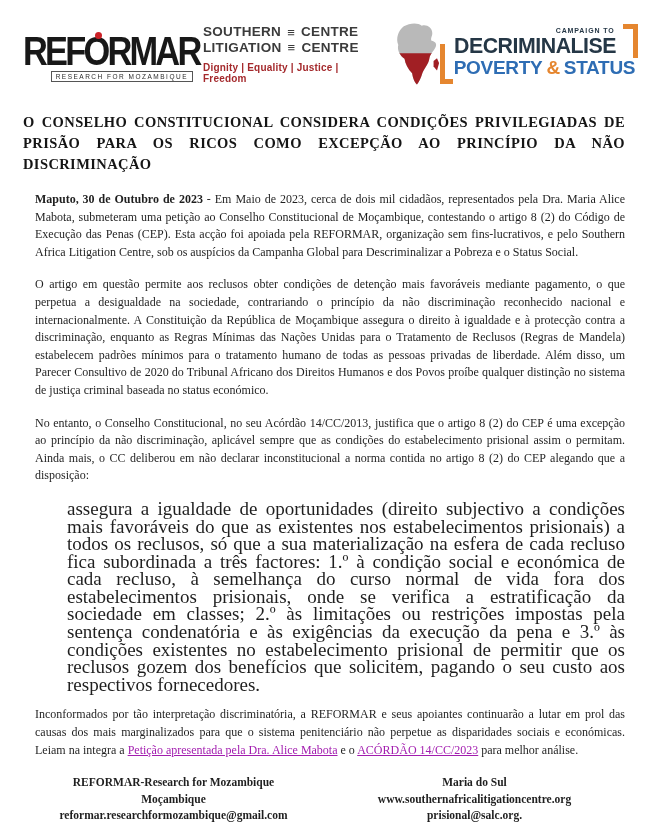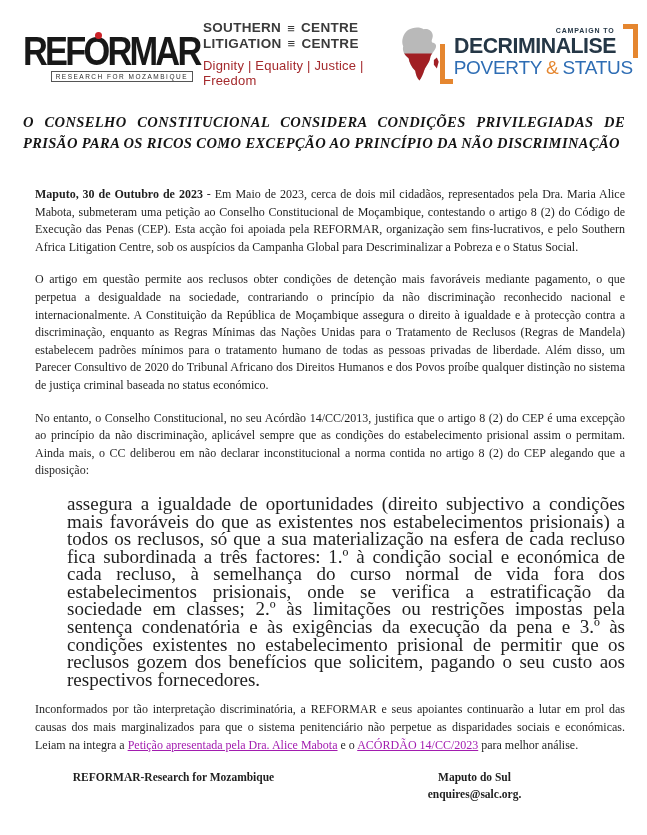--- a/index.html
+++ b/index.html
@@ -25,42 +25,42 @@
     font-family:"Liberation Sans", sans-serif;font-size:6.5px;letter-spacing:1.5px;color:#2b2b2b;
     border:1px solid #555;padding:1px 4px;width:max-content;margin:1px 10px 0 auto;white-space:nowrap;
   }
 
   
   .logo-salc{display:flex;align-items:center;gap:25px;}
   .salc-text{display:flex;flex-direction:column;}
   .salc-row{display:flex;align-items:center;gap:6px;font-family:"Liberation Sans", sans-serif;
     font-weight:bold;font-size:13.5px;color:#3b3b3b;letter-spacing:0.3px;line-height:1.15;}
   .salc-eq{font-size:13px;color:#3b3b3b;line-height:1;}
-  .salc-tagline{margin-top:6px;font-family:"Liberation Sans", sans-serif;font-weight:normal;
-    font-size:13px;color:#a4292c;letter-spacing:0.2px;}
+  .salc-tagline{margin-top:6px;font-family:"Liberation Sans", sans-serif;font-weight:bold;
+    font-size:10px;color:#a4292c;letter-spacing:0.2px;}
   .africa-map{display:block;}
 
   
   .logo-campaign{position:relative;width:198px;padding:3px 20px 6px 14px;box-sizing:border-box;}
   .camp-kicker{text-align:right;font-family:"Liberation Sans", sans-serif;font-weight:bold;
     font-size:7px;letter-spacing:0.9px;color:#253746;padding-right:3px;}
   .camp-line1{font-family:"Liberation Sans", sans-serif;font-weight:bold;font-size:22px;
     color:#253746;line-height:1.05;letter-spacing:-0.5px;transform:scaleX(0.97);transform-origin:left center;white-space:nowrap;}
-  .camp-line2{font-family:"Liberation Sans", sans-serif;font-weight:normal;font-size:19px;
+  .camp-line2{font-family:"Liberation Sans", sans-serif;font-weight:bold;font-size:19px;
     color:#2e6db4;line-height:1.05;letter-spacing:-0.3px;white-space:nowrap;}
   .camp-amp{color:#e5862f;margin:0 4px;}
   .bracket-right{position:absolute;top:0;right:0;width:15px;height:34px;
     border-top:5px solid #e5862f;border-right:5px solid #e5862f;box-sizing:border-box;}
   .bracket-left{position:absolute;bottom:0;left:0;width:13px;height:40px;
     border-left:5px solid #e5862f;border-bottom:5px solid #e5862f;box-sizing:border-box;}
 
   
   .title{
-    margin:14px 0 32px 0;font-size:14.5px;font-weight:bold;line-height:21px;
-    text-align:justify;letter-spacing:0.4px;color:#151515;font-style:italic;
+    margin:14px 0 16px 0;font-size:14.5px;font-weight:bold;line-height:21px;
+    text-align:justify;letter-spacing:0.4px;color:#151515;
   }
   .para{margin:0 0 15px 12px;font-size:12px;line-height:17.6px;text-align:justify;}
   .quote{margin:0 0 13px 0;padding-left:44px;font-size:19px;line-height:17.6px;text-align:justify;}
   .link{color:#a21caf;text-decoration:underline;cursor:pointer;}
 
   
   .contacts{display:flex;margin-top:8px;}
   .contact-col{flex:1;text-align:center;font-weight:bold;font-size:11.5px;line-height:16.5px;}
 </style>
 </head>
@@ -124,20 +124,23 @@
 
   <p class="para">No entanto, o Conselho Constitucional, no seu Acórdão 14/CC/2013, justifica que o artigo 8 (2) do CEP é uma excepção ao princípio da não discriminação, aplicável sempre que as condições do estabelecimento prisional assim o permitam. Ainda mais, o CC deliberou em não declarar inconstitucional a norma contida no artigo 8 (2) do CEP alegando que a disposição:</p>
 
   <blockquote class="quote">assegura a igualdade de oportunidades (direito subjectivo a condições mais favoráveis do que as existentes nos estabelecimentos prisionais) a todos os reclusos, só que a sua materialização na esfera de cada recluso fica subordinada a três factores: 1.º à condição social e económica de cada recluso, à semelhança do curso normal de vida fora dos estabelecimentos prisionais, onde se verifica a estratificação da sociedade em classes; 2.º às limitações ou restrições impostas pela sentença condenatória e às exigências da execução da pena e 3.º às condições existentes no estabelecimento prisional de permitir que os reclusos gozem dos benefícios que solicitem, pagando o seu custo aos respectivos fornecedores.</blockquote>
 
   <p class="para"><span>Inconformados por tão interpretação discriminatória, a REFORMAR e seus apoiantes continuarão a lutar em prol das causas dos mais marginalizados para que o sistema penitenciário não perpetue as disparidades sociais e económicas. Leiam na integra a </span><a class="link">Petição apresentada pela Dra. Alice Mabota</a><span> e o </span><a class="link">ACÓRDÃO 14/CC/2023</a><span> para melhor análise.</span></p>
 
   <footer class="contacts">
     <div class="contact-col">
       <div>REFORMAR-Research for Mozambique</div>
+      <div>Moçambique</div>
+      <div>reformar.researchformozambique@gmail.com</div>
     </div>
     <div class="contact-col">
-      <div>Maputo do Sul</div>
-      <div>enquires@salc.org.</div>
+      <div>Maria do Sul</div>
+      <div>www.southernafricalitigationcentre.org</div>
+      <div>prisional@salc.org.</div>
     </div>
   </footer>
 
 </div>
 
 </body></html>

